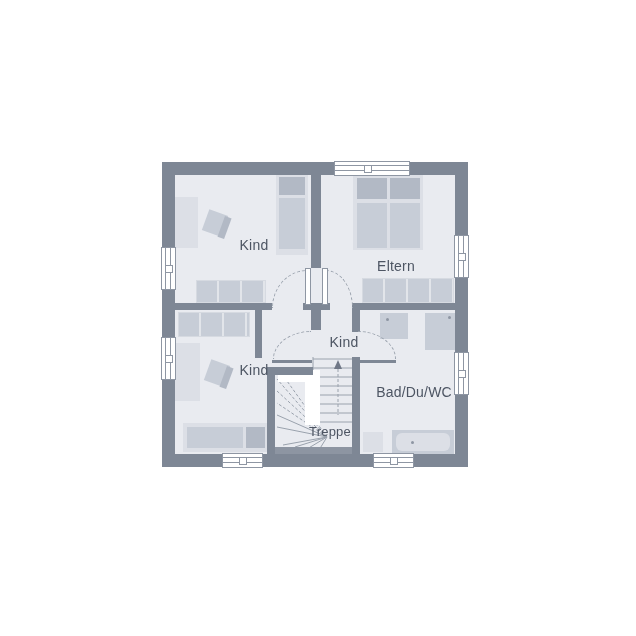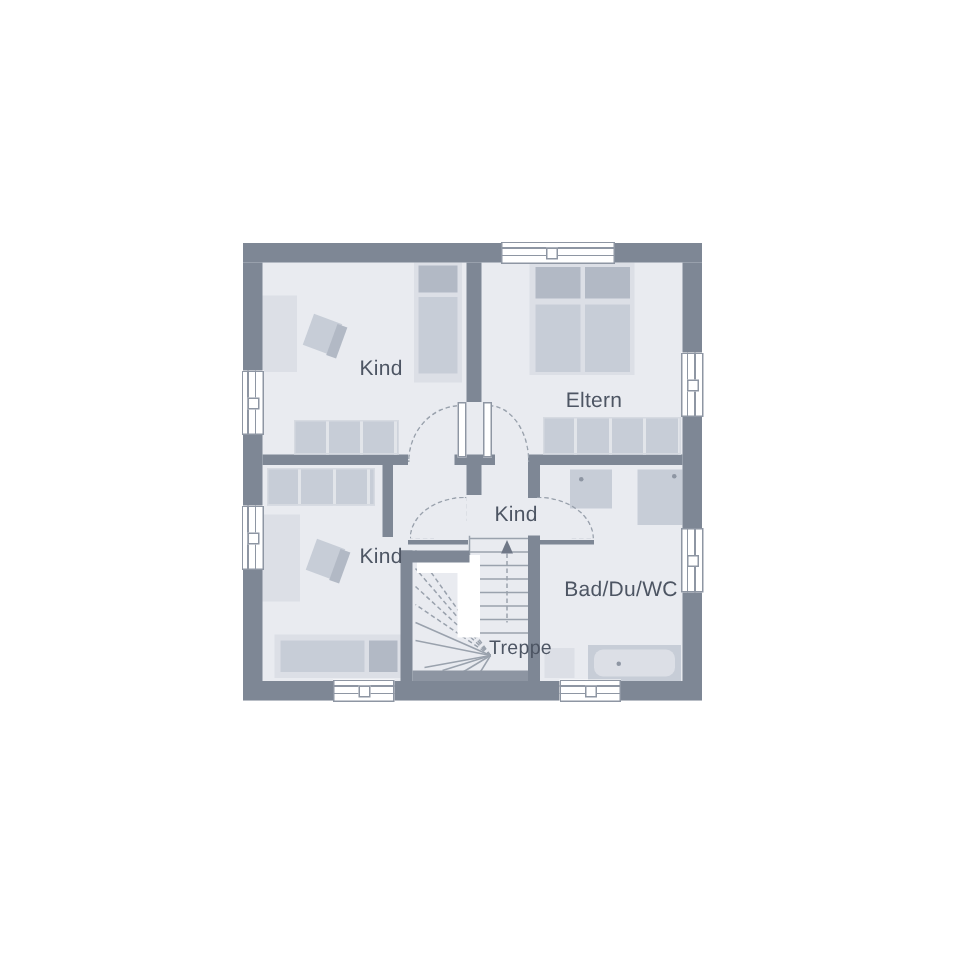--- a/index.html
+++ b/index.html
@@ -180,15 +180,15 @@
   </div>
   <div class="window h" style="left:211px;top:291px;width:41px;height:15px;">
     <div class="win-mark" style="left:17px;top:4px;"></div>
   </div>
 
   <div class="room-label" style="left:84px;top:75px;">Kind</div>
   <div class="room-label" style="left:226px;top:96px;">Eltern</div>
   <div class="room-label" style="left:174px;top:172px;">Kind</div>
   <div class="room-label" style="left:84px;top:200px;">Kind</div>
   <div class="room-label" style="left:244px;top:222px;">Bad/Du/WC</div>
-  <div class="room-label small-label" style="left:177px;top:262px;">Treppe</div>
+  <div class="room-label small-label" style="left:160px;top:262px;">Treppe</div>
 
 </div>
 
 </body></html>

